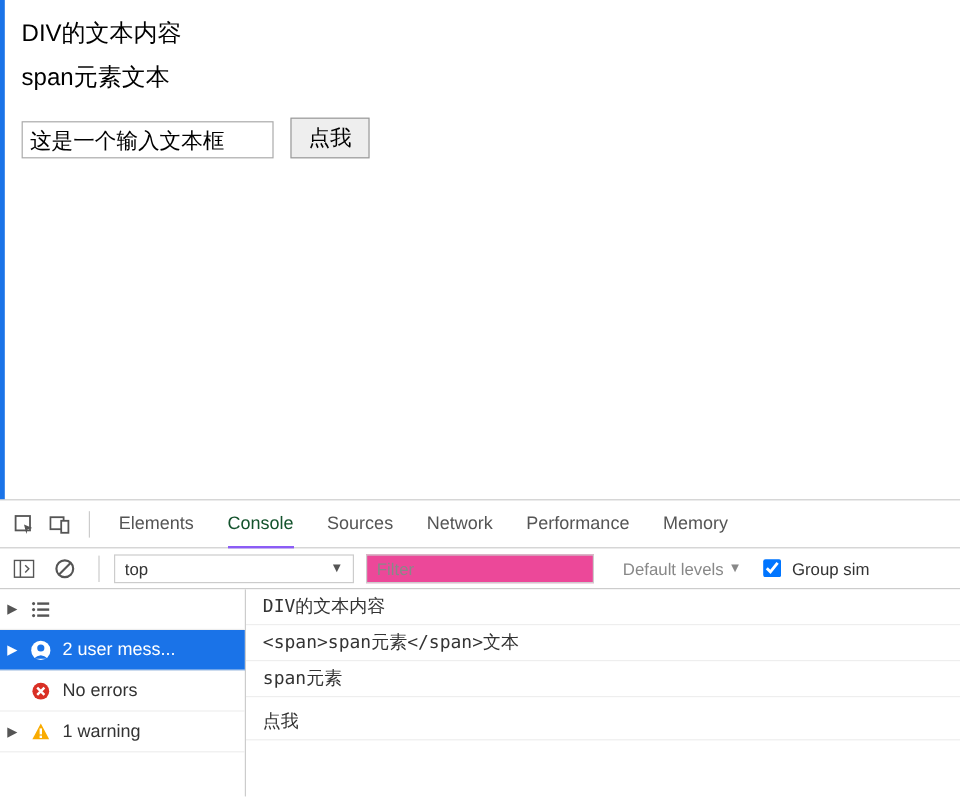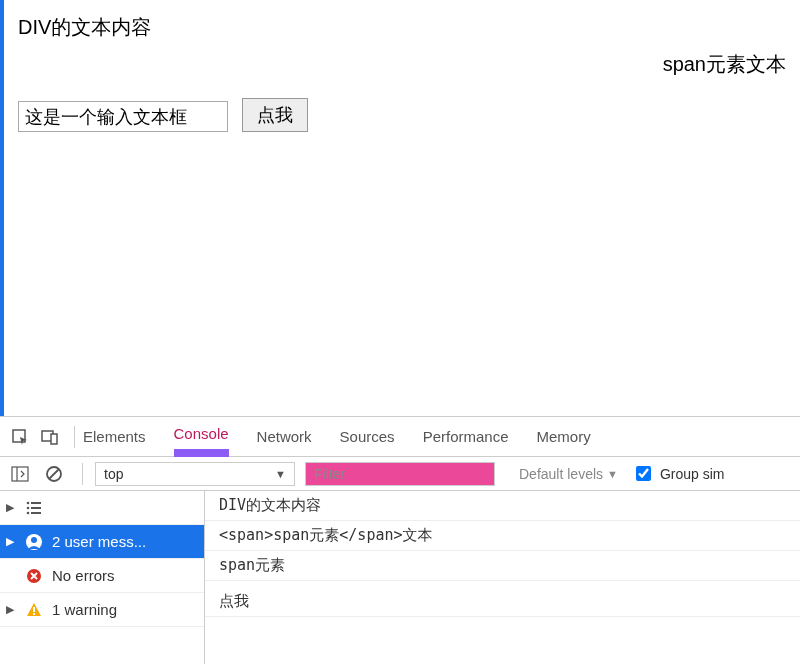--- a/index.html
+++ b/index.html
@@ -7,21 +7,21 @@
   body { width: 800px; height: 664px; overflow: hidden; background: #fff; position: relative; }
 
   
   .page {
     padding: 10px 14px;
     height: 416px;
     border-left: 4px solid #1a73e8;
     position: relative;
   }
   .page .divtext { font-size: 20px; margin: 4px 0 10px 0; }
-  .page .spantext { font-size: 20px; margin: 0 0 20px 0; text-align: right; }
+  .page .spantext { font-size: 20px; margin: 0 0 20px 0; }
   .page .row3 { display: flex; align-items: flex-end; gap: 14px; }
   .page input[type="text"] {
     font-size: 18px; padding: 4px 6px; width: 210px;
     border: 1px solid #aaa; background: #fff; font-family: inherit;
   }
   .page button {
     font-size: 18px; padding: 4px 14px;
     border: 1px solid #999; background: #eee; cursor: pointer; font-family: inherit;
   }
 
@@ -37,23 +37,23 @@
   .devtools-tabs {
     display: flex; align-items: center; height: 40px;
     border-bottom: 1px solid #ccc; padding: 0 6px;
     color: #555;
   }
   .icon-btn {
     width: 28px; height: 28px; display: flex; align-items: center; justify-content: center;
     cursor: pointer; border-radius: 2px; margin-right: 2px;
   }
   .vsep { width: 1px; height: 22px; background: #ccc; margin: 0 8px; }
-  .tabs { display: flex; gap: 28px; margin-left: 0; align-items: flex-end; height: 100%; }
+  .tabs { display: flex; gap: 28px; margin-left: 16px; align-items: flex-end; height: 100%; }
   .tab { color: #555; cursor: pointer; height: 100%; display: flex; align-items: center; }
-  .tab.active { color: #be185d; border-bottom: 8px solid #8b5cf6; margin-bottom: -1px; }
+  .tab.active { color: #14532d; border-bottom: 2px solid #8b5cf6; margin-bottom: -1px; }
 
   .console-toolbar {
     display: flex; align-items: center; height: 34px;
     border-bottom: 1px solid #ccc; padding: 0 6px; gap: 4px;
     color: #555;
   }
   .context-select {
     display: flex; align-items: center; justify-content: space-between;
     border: 1px solid #ccc; height: 24px; padding: 0 8px; width: 200px;
     cursor: pointer; color: #333; font-size: 14px; background: #fff;
@@ -118,22 +118,22 @@
     <div class="icon-btn">
       <svg width="18" height="18" viewBox="0 0 18 18">
           <rect x="1" y="3" width="11" height="10" fill="none" stroke="#555" stroke-width="1.5"></rect>
           <rect x="10" y="6" width="6" height="10" fill="#fff" stroke="#555" stroke-width="1.5"></rect>
         </svg>
     </div>
     <div class="vsep"></div>
     <div class="tabs">
       <div class="tab">Elements</div>
       <div class="tab active">Console</div>
+      <div class="tab">Sources</div>
       <div class="tab">Network</div>
-      <div class="tab">Sources</div>
       <div class="tab">Performance</div>
       <div class="tab">Memory</div>
     </div>
   </div>
 
   <div class="console-toolbar">
     <div class="icon-btn">
       <svg width="18" height="16" viewBox="0 0 18 16">
           <rect x="1" y="1" width="16" height="14" fill="none" stroke="#555" stroke-width="1.2"></rect>
           <line x1="6" y1="1" x2="6" y2="15" stroke="#555" stroke-width="1.2"></line>

